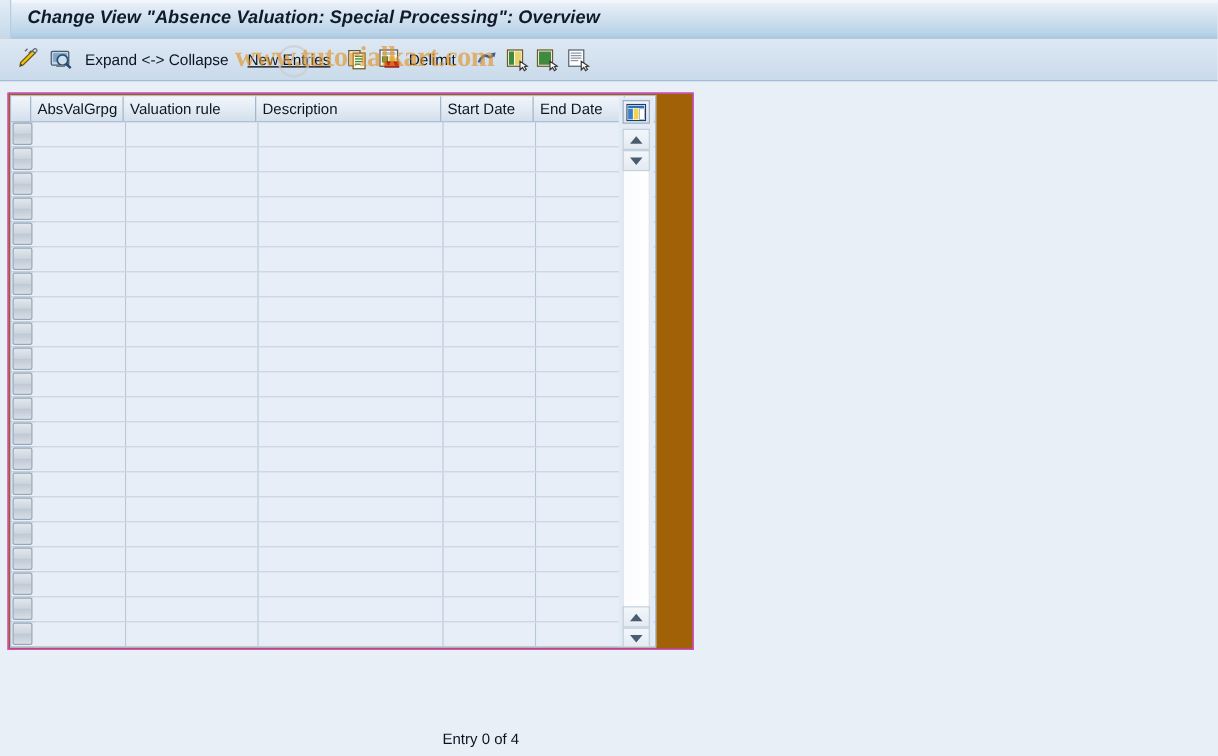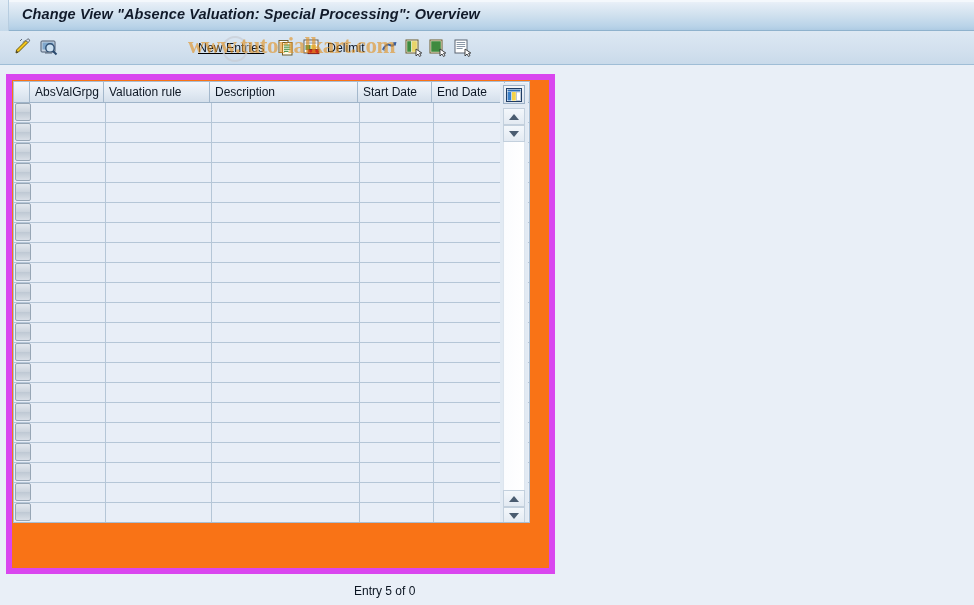--- a/index.html
+++ b/index.html
@@ -117,23 +117,23 @@
     z-index: 4;
     pointer-events: none;
   }
 
   
   #table-wrap {
     position: absolute;
     left: 6px;
     top: 74px;
     width: 549px;
-    height: 500px;
-    background: #f97316;
-    border: 6px solid #d946ef;
+    height: 446px;
+    background: #a16207;
+    border: 1px solid #d946ef;
     box-sizing: border-box;
   }
   #table-inner {
     position: absolute;
     left: 1px; top: 1px;
     width: 517px;
     height: 442px;
     border: 1px solid #a9bed2;
     box-sizing: border-box;
     background: #e8eef7;
@@ -309,20 +309,23 @@
         <svg width="21" height="21" viewBox="0 0 21 21">
           <rect x="3" y="4" width="14" height="11" rx="1" fill="#c8d4e2" stroke="#4a5a70" stroke-width="1"></rect>
           <rect x="4.5" y="5.5" width="11" height="7" fill="#7fa7cc"></rect>
           <circle cx="12" cy="11" r="4.2" fill="#cfe2f2" stroke="#2a4a6e" stroke-width="1.4" opacity="0.95"></circle>
           <line x1="15" y1="14" x2="18.5" y2="17.5" stroke="#2a4a6e" stroke-width="2"></line>
           <rect x="7" y="15" width="7" height="1.6" fill="#6b7a8c"></rect>
         </svg>
       </span>
     </div>
 
+    <div class="tb-item" style="left:66px;">
+      <span class="tb-label">Expand &lt;-&gt; Collapse</span>
+    </div>
 
     <div class="tb-item" style="left:196px;text-decoration:underline;">
       <span class="tb-label">New Entries</span>
     </div>
 
     <div class="tb-item" style="left:276px;">
       <span class="tb-icon">
         <svg width="21" height="21" viewBox="0 0 21 21">
           <rect x="3" y="3.5" width="9" height="12" fill="#ffffff" stroke="#6a5a2a" stroke-width="1"></rect>
           <rect x="6.5" y="5.5" width="9.5" height="12.5" fill="#fdfbe8" stroke="#6a5a2a" stroke-width="1"></rect>
@@ -607,15 +610,15 @@
         </div>
         <div class="scroll-btn" style="top:424px;">
           <span class="arrow-dn"></span>
         </div>
       </div>
 
     </div>
   </div>
 
 
-  <div id="entry-count">Entry 5 of 0</div>
+  <div id="entry-count">Entry 0 of 4</div>
 
 </div>
 
 </body></html>

